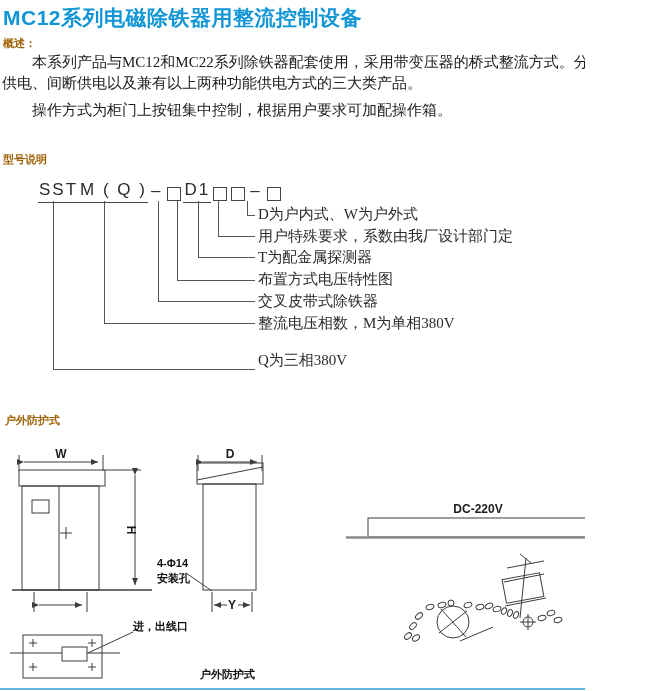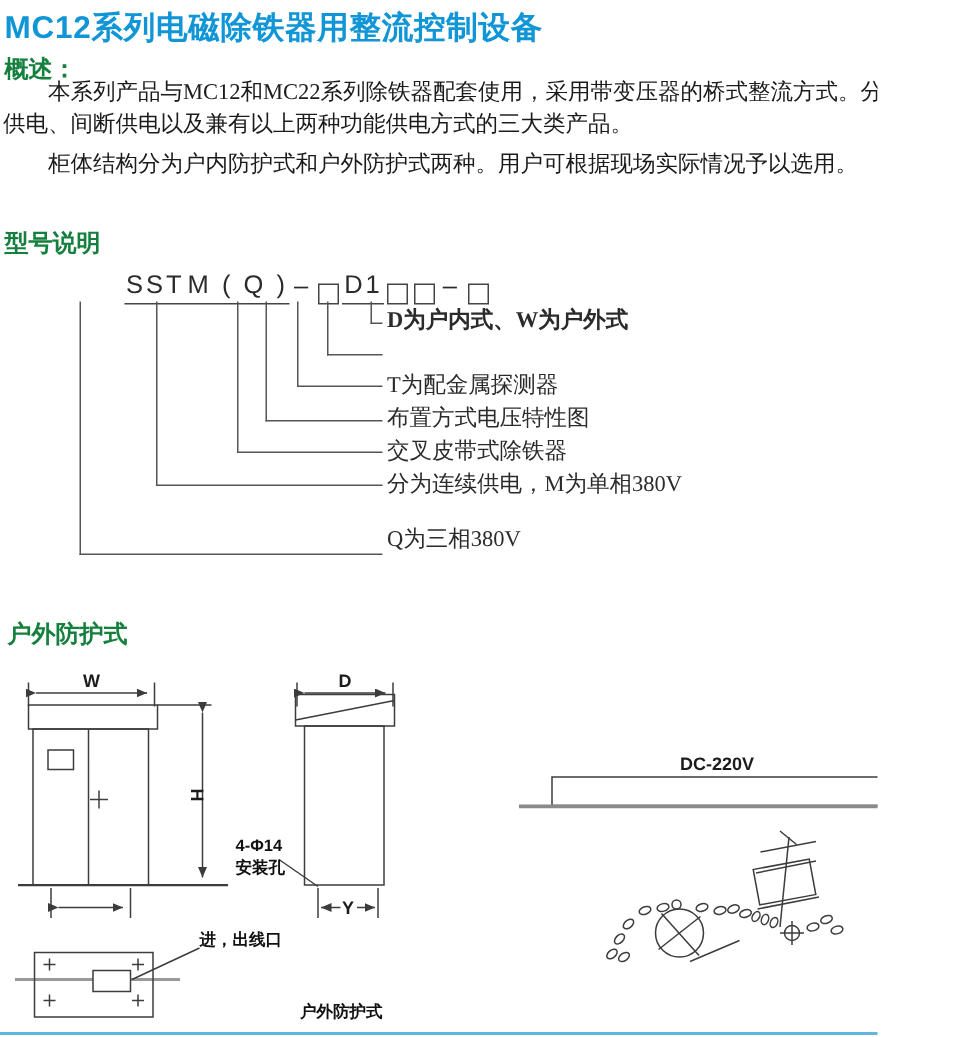--- a/index.html
+++ b/index.html
@@ -2,34 +2,34 @@
 <html><head>
 <meta charset="utf-8">
 <style>
   html,body{margin:0;padding:0;background:#fff;}
   .page{position:relative;width:585px;height:691px;background:#ffffff;overflow:hidden;
         font-family:"Liberation Sans",sans-serif;}
 
   .title{position:absolute;left:3px;top:4px;font-size:21px;font-weight:bold;
          color:#1095d6;letter-spacing:.5px;white-space:nowrap;}
 
-  .h2{position:absolute;font-size:16px;font-weight:bold;color:#15803d;white-space:nowrap;}
+  .h2{position:absolute;font-size:11px;font-weight:bold;color:#a16207;white-space:nowrap;}
   .h2.overview{left:3px;top:36px;}
   .h2.model{left:3px;top:152px;}
   .h2.dims{left:5px;top:413px;}
   .h2.layout{left:414px;top:427px;}
 
   .body-text{position:absolute;left:2px;top:52px;width:642px;
              font-family:"Liberation Serif",serif;font-size:15px;line-height:21px;color:#1b1b1b;}
   .body-text p{margin:0;text-indent:2em;}
   .body-text p + p{margin-top:6px;}
 
   
-  .model-code{position:absolute;left:38px;top:180px;display:flex;align-items:flex-end;
-              font-size:17px;letter-spacing:2px;color:#2b2b2b;white-space:nowrap;margin-left:45px;}
+  .model-code{position:absolute;left:38px;top:180px;display:flex;align-items:center;
+              font-size:17px;letter-spacing:2px;color:#2b2b2b;white-space:nowrap;}
   .mseg{border-bottom:1px solid #444;padding:0 1px 2px 1px;}
   .mplain{padding:0 3px 2px 3px;}
   .mbox{width:12px;height:12px;border:1px solid #444;margin:4px 2px 0 2px;flex:none;}
 
   
   .conn{position:absolute;border-left:1px solid #555;border-bottom:1px solid #555;}
 
   .spec-label{position:absolute;left:258px;font-family:"Liberation Serif",serif;
               font-size:15px;color:#2b2b2b;white-space:nowrap;line-height:15px;}
 
@@ -44,21 +44,21 @@
 <body>
 
 <div class="page">
 
   <div class="title">MC12系列电磁除铁器用整流控制设备</div>
 
   <div class="h2 overview">概述：</div>
 
   <div class="body-text">
     <p>本系列产品与MC12和MC22系列除铁器配套使用，采用带变压器的桥式整流方式。分为连续供电、间断供电以及兼有以上两种功能供电方式的三大类产品。</p>
-    <p>柜体结构分为户内防护式和户外防护式两种。用户可根据现场实际情况予以选用。</p>
+    <p>操作方式为柜门上按钮集中控制，根据用户要求可加配操作箱。</p>
   </div>
 
   <div class="h2 model">型号说明</div>
 
   <div class="model-code">
     <span class="mseg">SST</span>
     <span class="mseg">M ( Q )</span>
     <span class="mplain">–</span>
     <span class="mbox"></span>
     <span class="mseg">D1</span>
@@ -69,25 +69,26 @@
   </div>
 
   <div class="conn" style="left:247px;top:201px;width:7px;height:14px;"></div>
   <div class="conn" style="left:218px;top:201px;width:36px;height:35px;"></div>
   <div class="conn" style="left:198px;top:201px;width:56px;height:56px;"></div>
   <div class="conn" style="left:177px;top:201px;width:77px;height:79px;"></div>
   <div class="conn" style="left:158px;top:201px;width:96px;height:100px;"></div>
   <div class="conn" style="left:104px;top:201px;width:150px;height:122px;"></div>
   <div class="conn" style="left:53px;top:201px;width:201px;height:168px;"></div>
 
-  <div class="spec-label" style="top:207px;font-weight:bold;">D为户内式、W为户外式</div>
+  <div class="spec-label" style="top:207px;">D为户内式、W为户外式</div>
+  <div class="spec-label" style="top:229px;">用户特殊要求，系数由我厂设计部门定</div>
   <div class="spec-label" style="top:250px;">T为配金属探测器</div>
   <div class="spec-label" style="top:272px;">布置方式电压特性图</div>
   <div class="spec-label" style="top:294px;">交叉皮带式除铁器</div>
-  <div class="spec-label" style="top:316px;">分为连续供电，M为单相380V</div>
+  <div class="spec-label" style="top:316px;">整流电压相数，M为单相380V</div>
   <div class="spec-label" style="top:353px;text-align:center;">Q为三相380V</div>
 
   <div class="h2 dims">户外防护式</div>
 
   <svg class="drawing" style="left:0;top:445px;" width="330" height="246">
     <defs>
       <marker id="ar" markerWidth="9" markerHeight="8" refX="7" refY="3" orient="auto">
         <path d="M0,0 L7,3 L0,6 Z" fill="#3c3c3c"></path>
       </marker>
     </defs>

